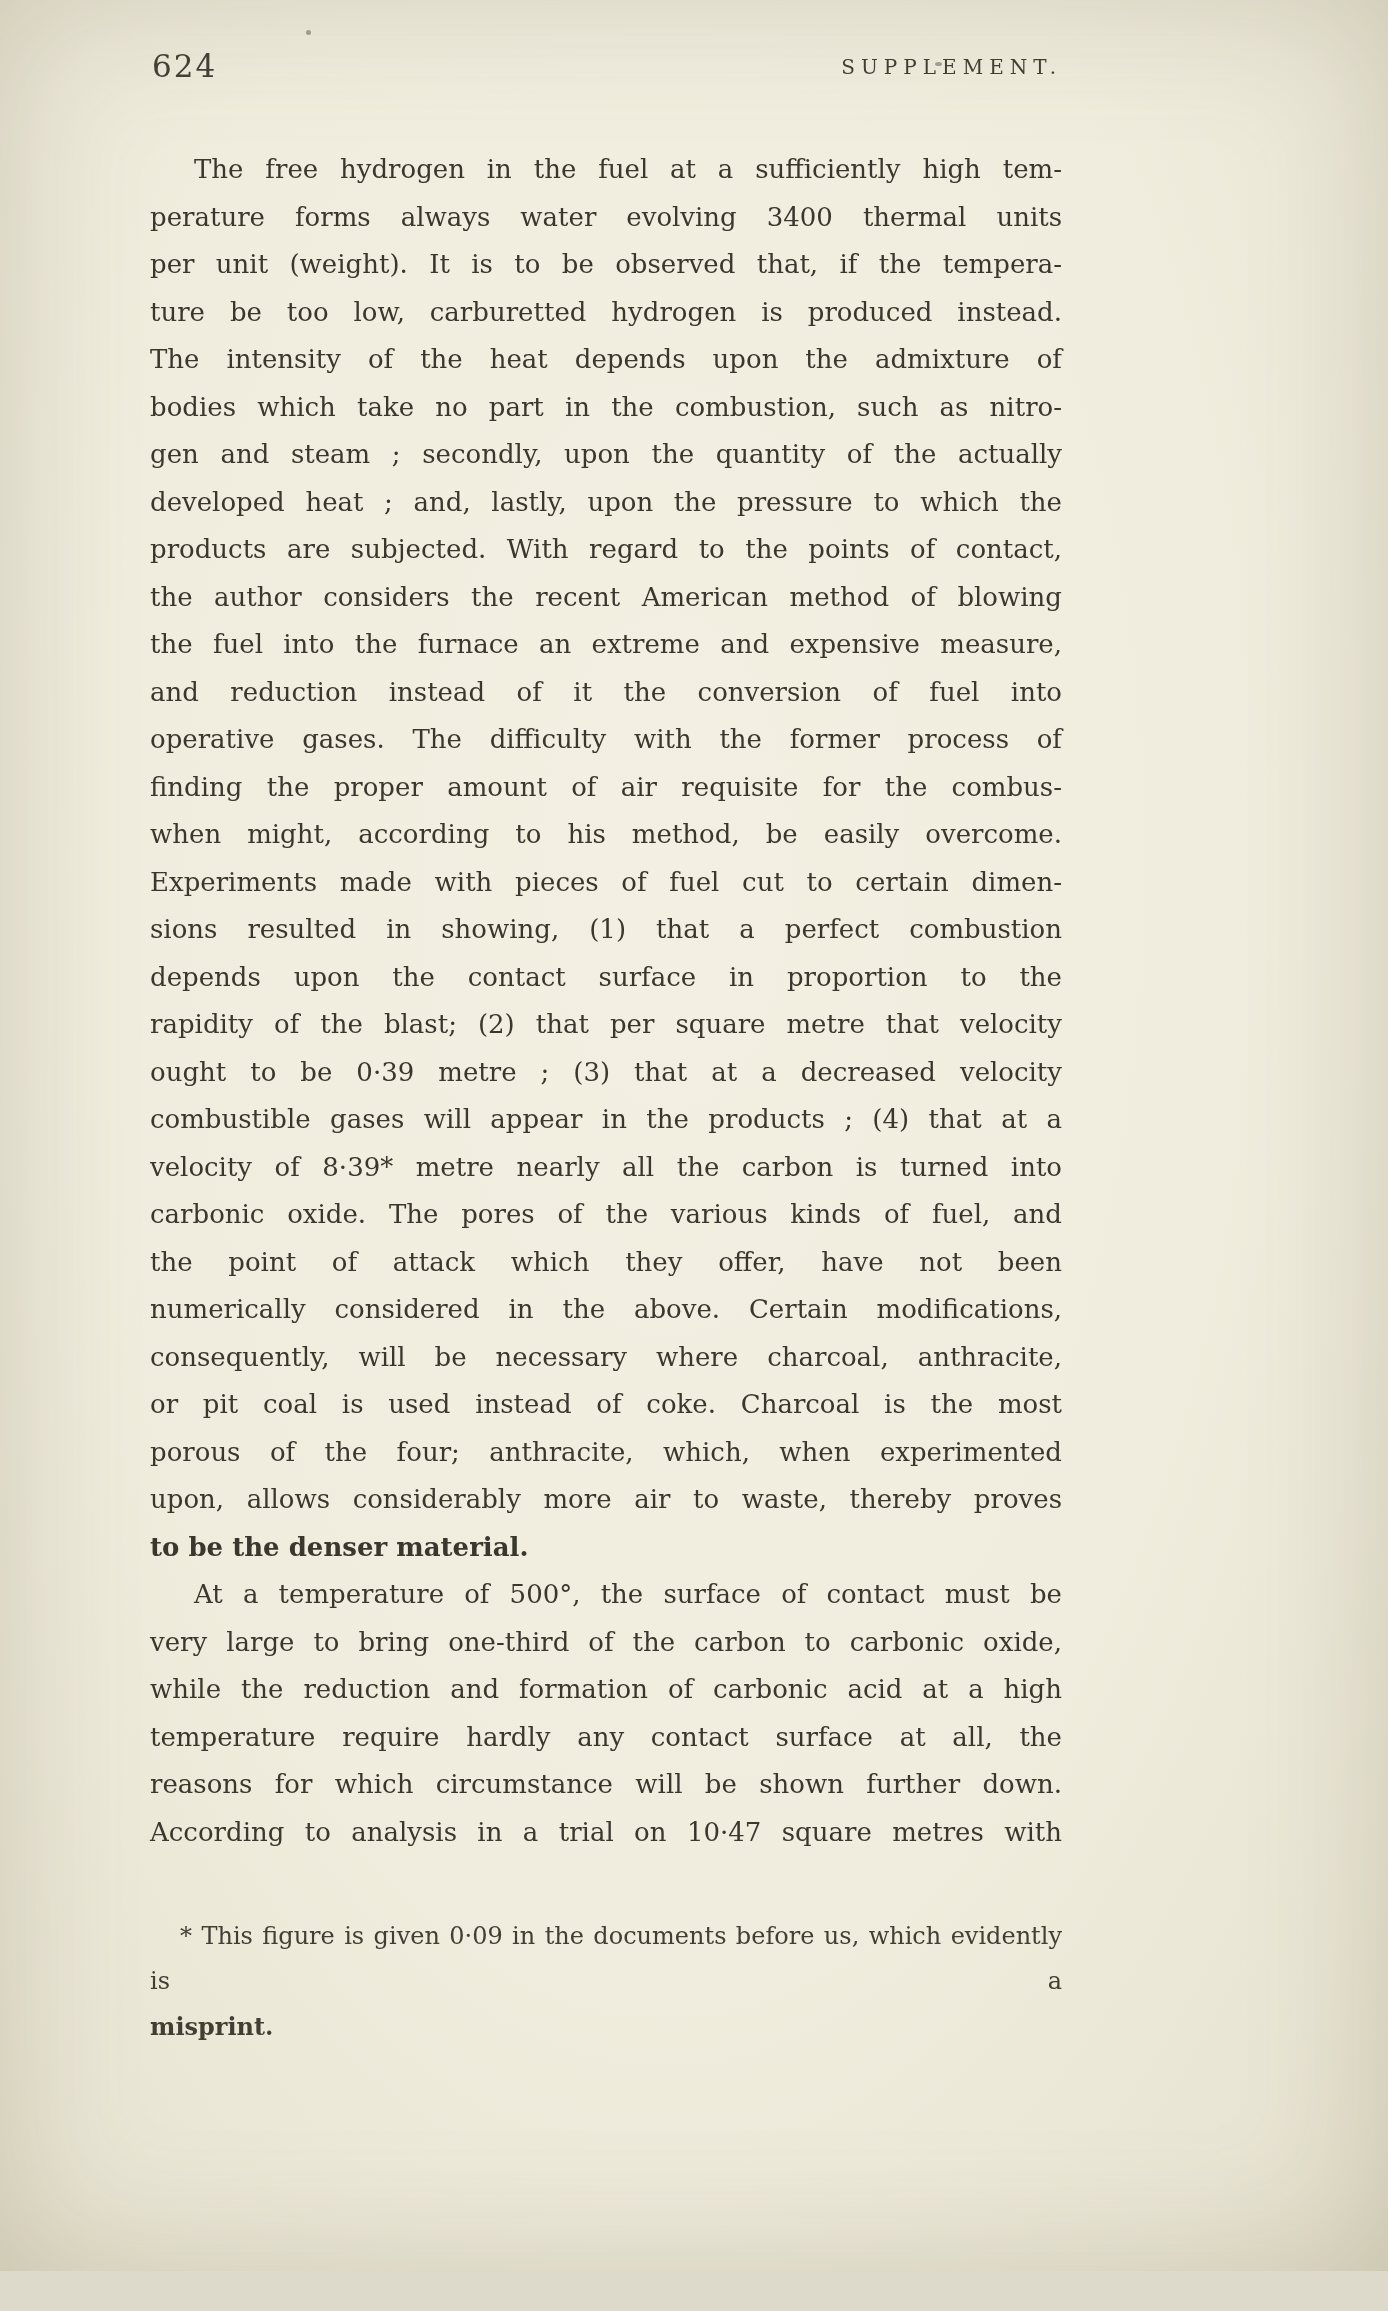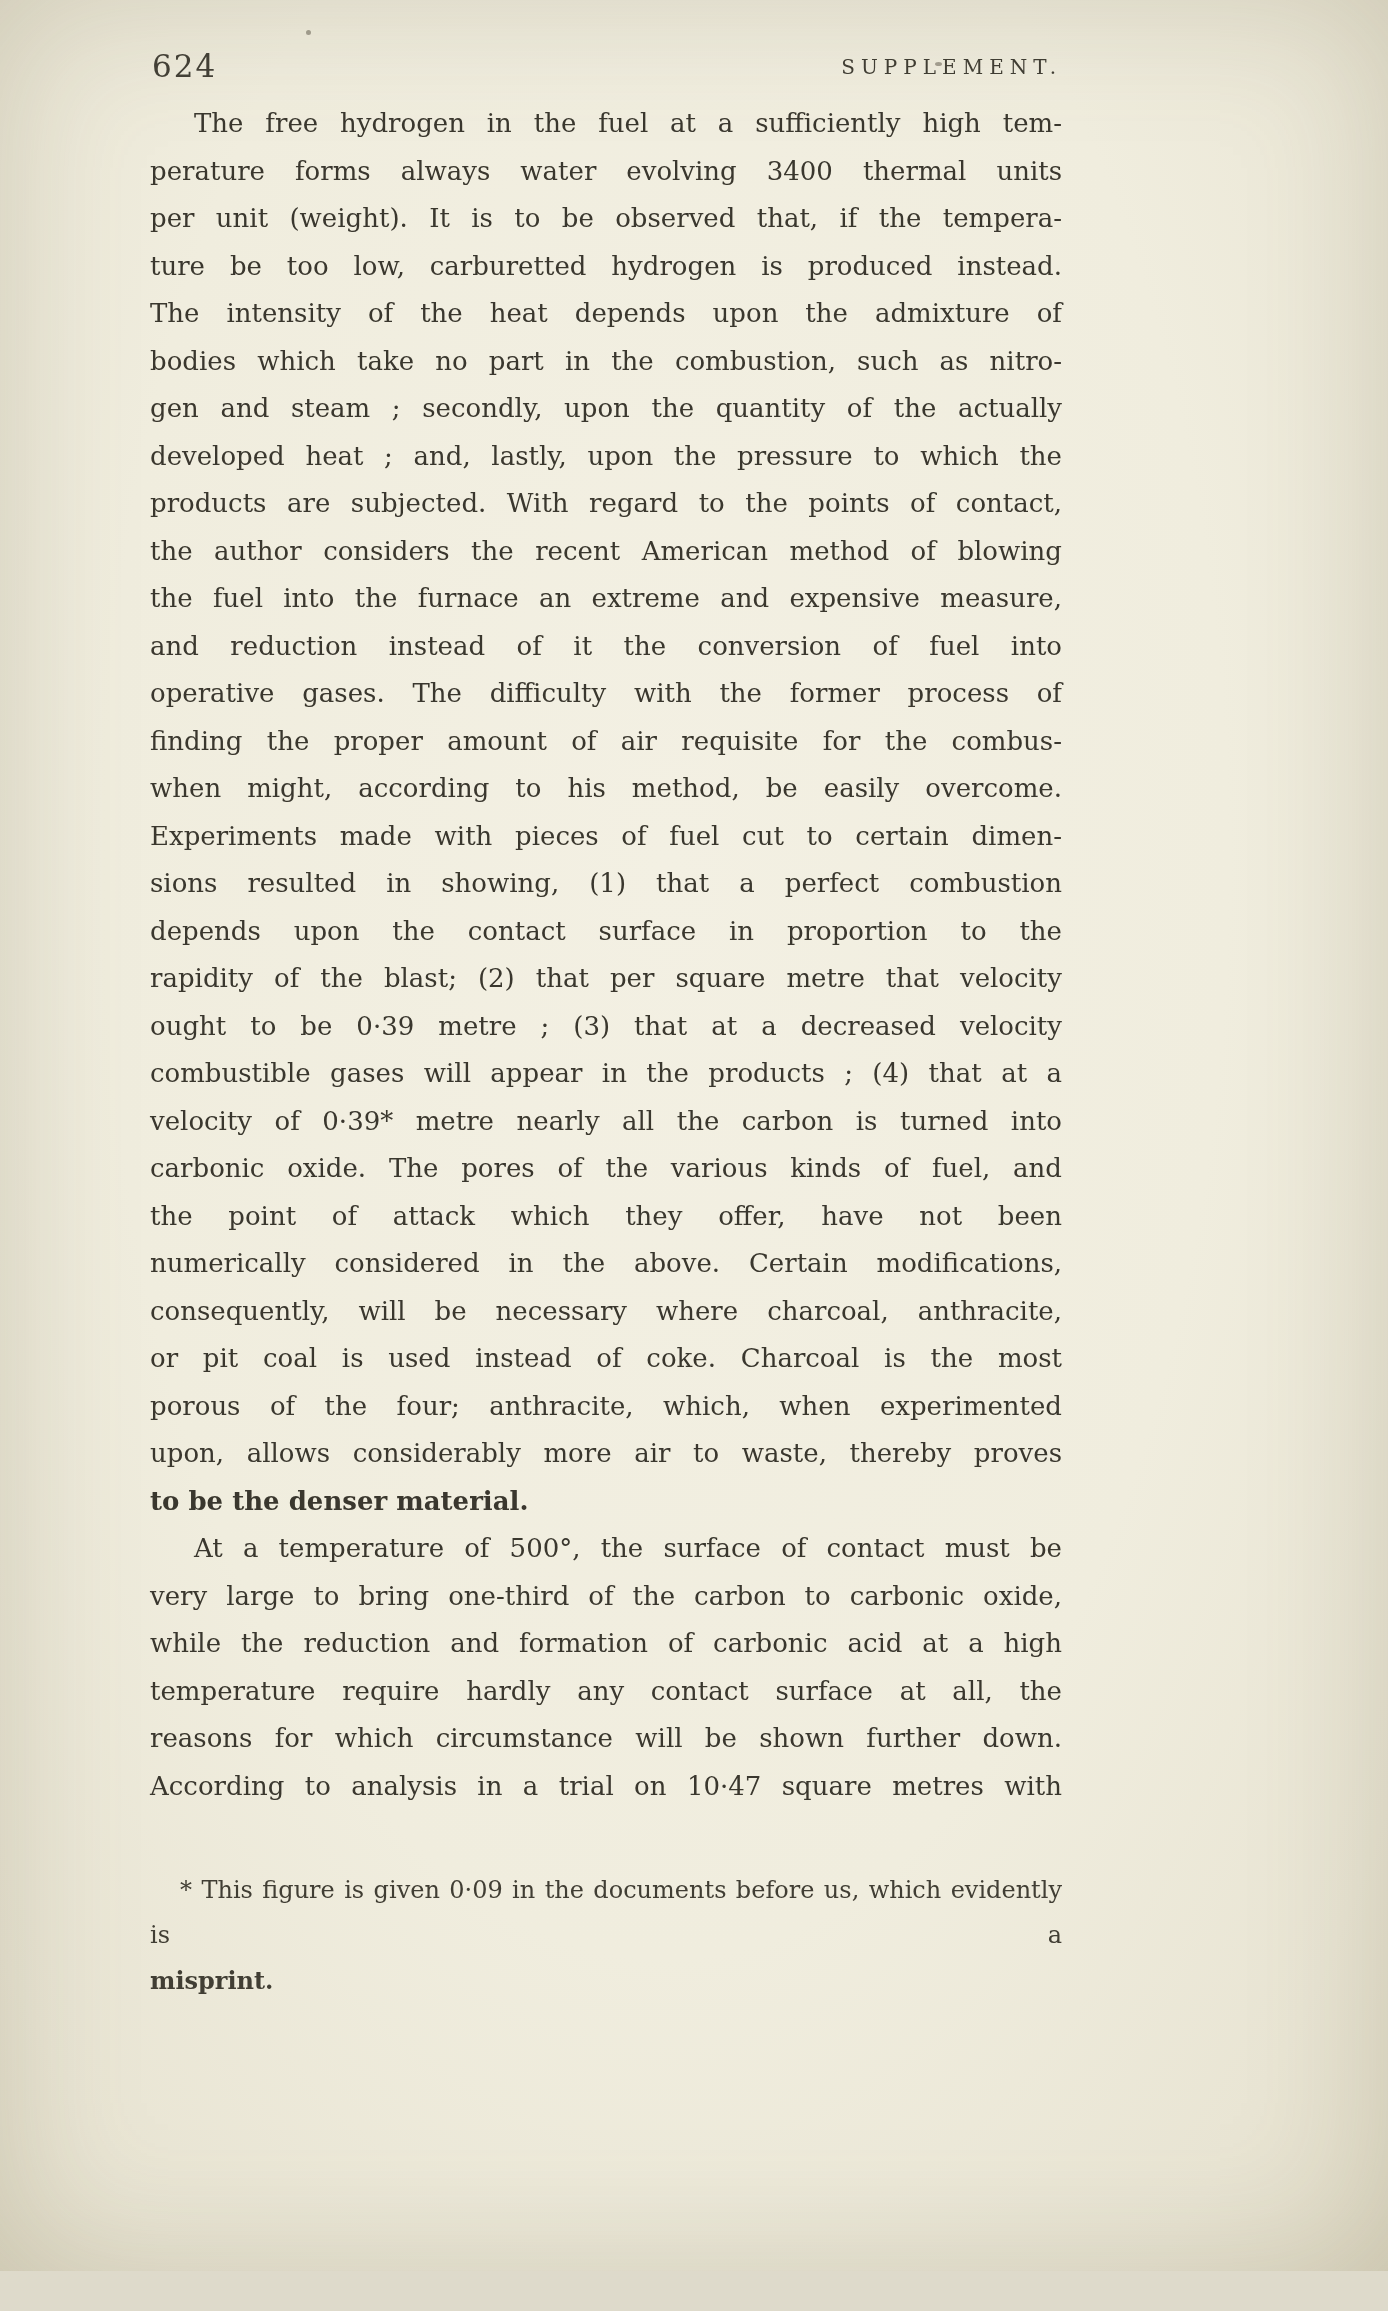--- a/index.html
+++ b/index.html
@@ -39,21 +39,21 @@
   }
   .running-title {
     position: absolute;
     left: 0; right: 0;
     top: 7px;
     text-align: right;
     font-size: 20px;
     letter-spacing: 6px;
     color: #403d33;
   }
-  .body-text { }
+  .body-text { margin-top: 46px; }
   .line {
     font-size: 26px;
     line-height: 47.5px;
     text-align: justify;
     text-align-last: justify;
     color: var(--ink, #3a372e);
   }
   .line.indent { text-indent: 44px; }
   .line.para-end { text-align-last: left; font-weight: bold; }
   .footnote { margin-top: 58px; }
@@ -108,21 +108,21 @@
         <div class="line">and reduction instead of it the conversion of fuel into</div>
         <div class="line">operative gases.  The difficulty with the former process of</div>
         <div class="line">finding the proper amount of air requisite for the combus-</div>
         <div class="line">when might, according to his method, be easily overcome.</div>
         <div class="line">Experiments made with pieces of fuel cut to certain dimen-</div>
         <div class="line">sions resulted in showing, (1) that a perfect combustion</div>
         <div class="line">depends upon the contact surface in proportion to the</div>
         <div class="line">rapidity of the blast; (2) that per square metre that velocity</div>
         <div class="line">ought to be 0·39 metre ; (3) that at a decreased velocity</div>
         <div class="line">combustible gases will appear in the products ; (4) that at a</div>
-        <div class="line">velocity of 0·39* metre nearly all the carbon is turned into</div>
+        <div class="line">velocity of 8·39* metre nearly all the carbon is turned into</div>
         <div class="line">carbonic oxide.  The pores of the various kinds of fuel, and</div>
         <div class="line">the point of attack which they offer, have not been</div>
         <div class="line">numerically considered in the above.  Certain modifications,</div>
         <div class="line">consequently, will be necessary where charcoal, anthracite,</div>
         <div class="line">or pit coal is used instead of coke.  Charcoal is the most</div>
         <div class="line">porous of the four; anthracite, which, when experimented</div>
         <div class="line">upon, allows considerably more air to waste, thereby proves</div>
         <div class="line para-end">to be the denser material.</div>
         <div class="line indent">At a temperature of 500°, the surface of contact must be</div>
         <div class="line">very large to bring one-third of the carbon to carbonic oxide,</div>

